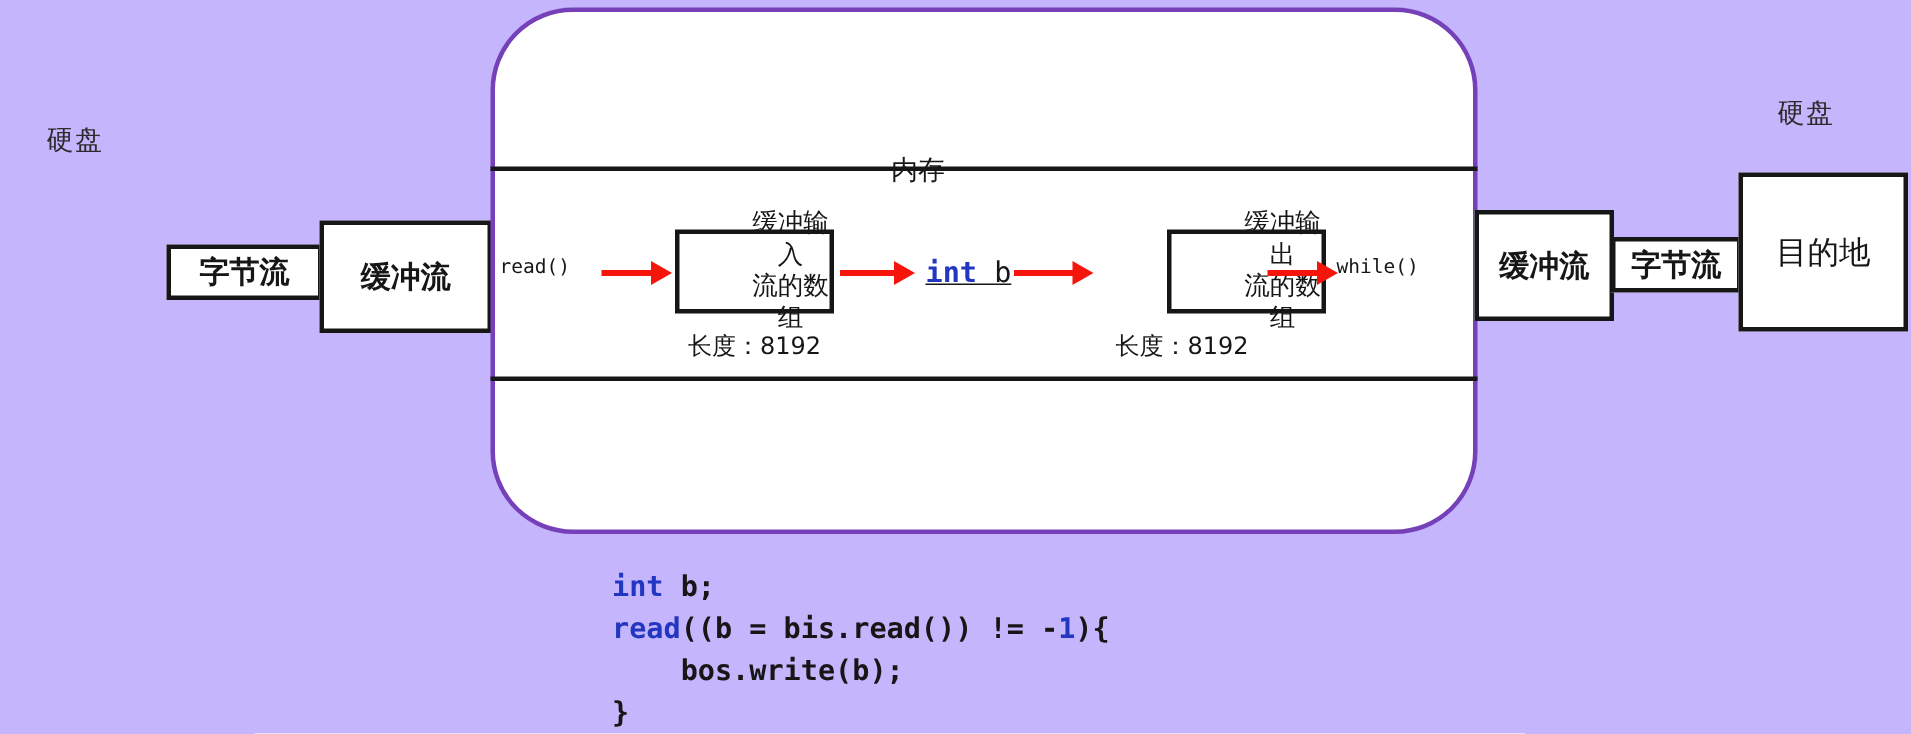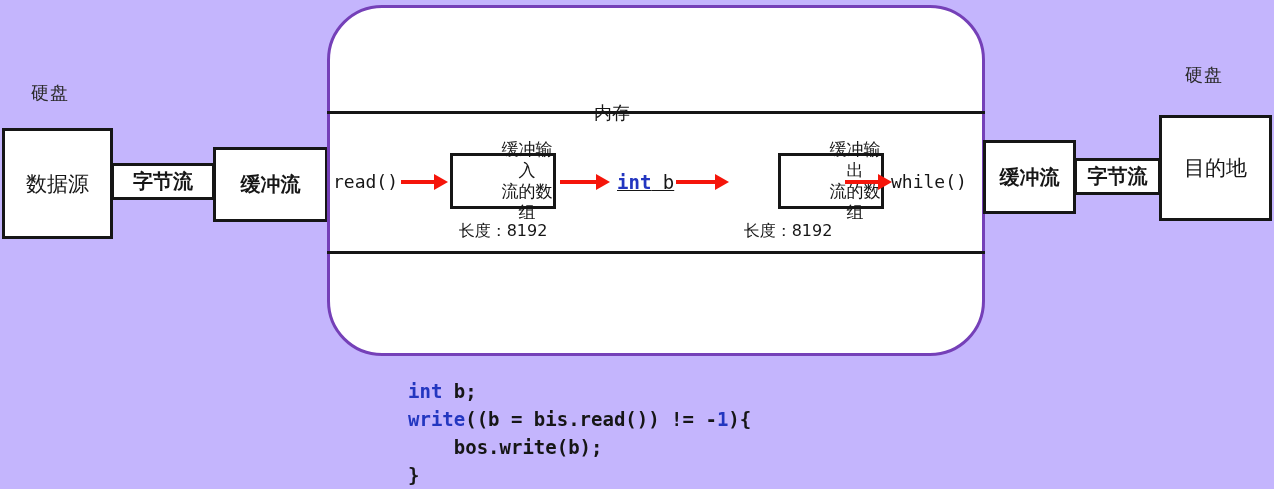--- a/index.html
+++ b/index.html
@@ -25,21 +25,21 @@
   .mid-box-label { font-size:20px; font-weight:700; }
   .memory {
     position:absolute;
     left:327px; top:5px; width:658px; height:351px;
     border:3px solid #7540b8;
     border-radius:55px;
     background:#ffffff;
   }
   .divider { position:absolute; height:3px; background:#161616; }
   .mono { font-family:"DejaVu Sans Mono","Liberation Mono",monospace; }
-  .call-label { position:absolute; font-size:18px; color:#161616; }
+  .call-label { position:absolute; font-size:13px; color:#161616; }
   .array-box {
     position:absolute;
     border:3px solid #161616;
     display:flex; flex-direction:column; align-items:center; justify-content:center;
     font-size:17px; line-height:21px; text-align:center;padding-left:48px;
   }
   .length-label { position:absolute; font-size:16px; text-align:center; width:160px; }
   .red-arrow { position:absolute; height:4px; background:#f5150a; }
   .red-arrow::after {
     content:""; position:absolute; right:-13px; top:-6px;
@@ -58,23 +58,20 @@
   .code-line { white-space:pre; }
   .var-label { position:absolute; font-size:19px; }
 </style>
 </head>
 <body>
 
 <div class="canvas">
 
   <div class="disk-label" style="left:31px; top:81px;">硬盘</div>
 
-  <div class="box" style="left:2px; top:128px; width:111px; height:111px;">
-    <span class="big-box-label">数据源</span>
-  </div>
 
   <div class="box" style="left:111px; top:163px; width:104px; height:37px;">
     <span class="mid-box-label">字节流</span>
   </div>
 
   <div class="box" style="left:213px; top:147px; width:115px; height:75px;">
     <span class="mid-box-label">缓冲流</span>
   </div>
 
   <div class="memory"></div>
@@ -122,18 +119,18 @@
   </div>
 
   <div class="box" style="left:1159px; top:115px; width:113px; height:106px;">
     <span class="big-box-label">目的地</span>
   </div>
 
   <div class="disk-label" style="left:1185px; top:63px;">硬盘</div>
 
   <div class="code-block">
     <div class="code-line"><span class="kw">int</span><span> b;</span></div>
-    <div class="code-line"><span class="kw">write</span><span>((b = bis.read()) != -</span><span class="num">1</span><span>){</span></div>
+    <div class="code-line"><span class="kw">read</span><span>((b = bis.read()) != -</span><span class="num">1</span><span>){</span></div>
     <div class="code-line">    bos.write(b);</div>
     <div class="code-line">}</div>
   </div>
 
 </div>
 
 </body></html>

